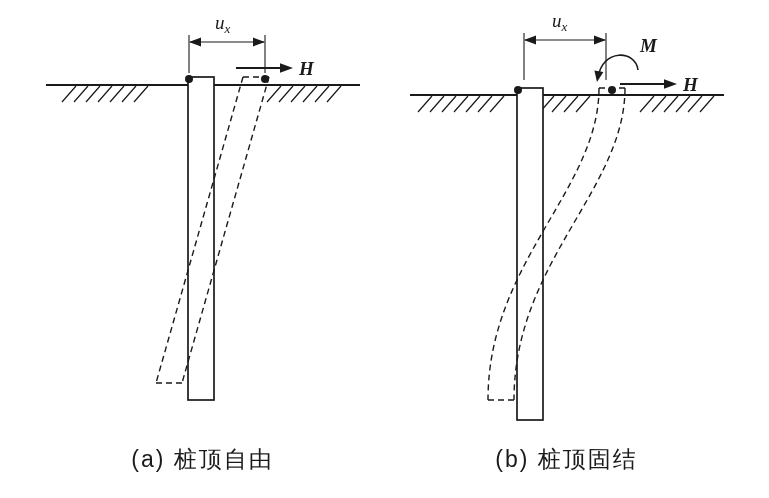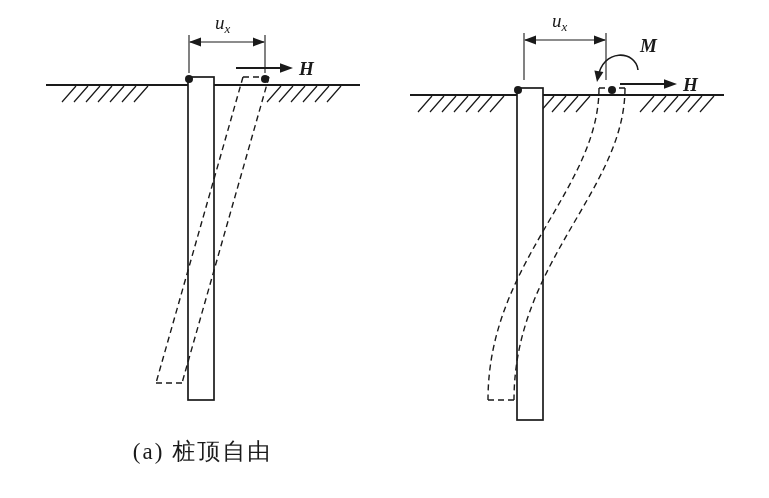--- a/index.html
+++ b/index.html
@@ -30,22 +30,22 @@
   .fl  { fill: var(--ink, #1a1a1a); stroke: none; }
   .pile { fill: #ffffff; stroke: var(--ink, #1a1a1a); }
   .dash { stroke-dasharray: 6 4; }
   .lbl {
     font-family: "Liberation Serif", "DejaVu Serif", serif;
     font-style: italic;
     fill: var(--ink, #1a1a1a);
   }
   .bold { font-weight: bold; }
   .caption {
-    margin-top: 4px;
-    font-family: Liberation Serif, serif;
+    margin-top: 12px;
+    font-family: Liberation Sans, sans-serif;
     font-size: 23px;
     letter-spacing: 2px;
     color: var(--ink, #1a1a1a);
     white-space: nowrap;
   }
 </style>
 </head>
 <body>
 
 <div class="figure-wrap">
@@ -123,15 +123,16 @@
         <polygon class="fl" points="195,82 192.4,70.4 201.4,72"></polygon>
         <text class="lbl bold" x="238" y="52" font-size="19">M</text>
       </g>
 
       <g>
         <line class="ln" x1="218" y1="84" x2="263" y2="84" stroke-width="1.8"></line>
         <polygon class="fl" points="275,84 262,79.2 262,88.8"></polygon>
         <text class="lbl bold" x="281" y="90.5" font-size="19">H</text>
       </g>
     </svg>
+    <div class="caption">(b) 桩顶固结</div>
   </div>
 
 </div>
 
 </body></html>

